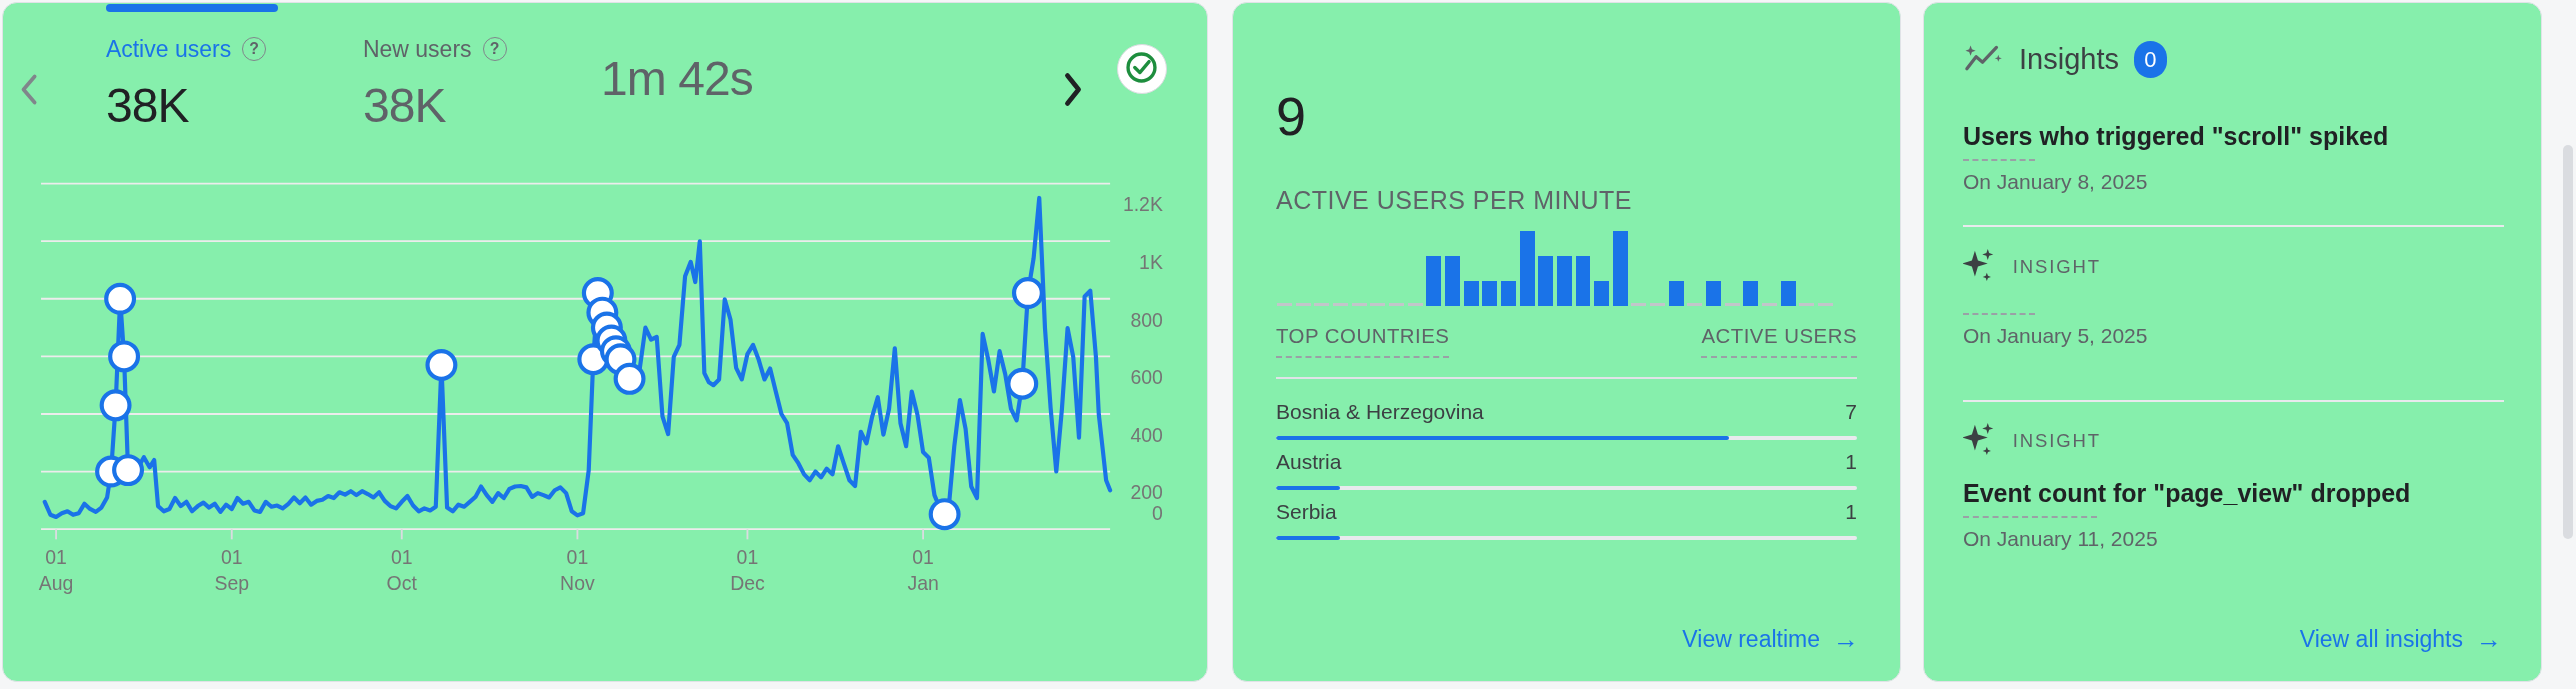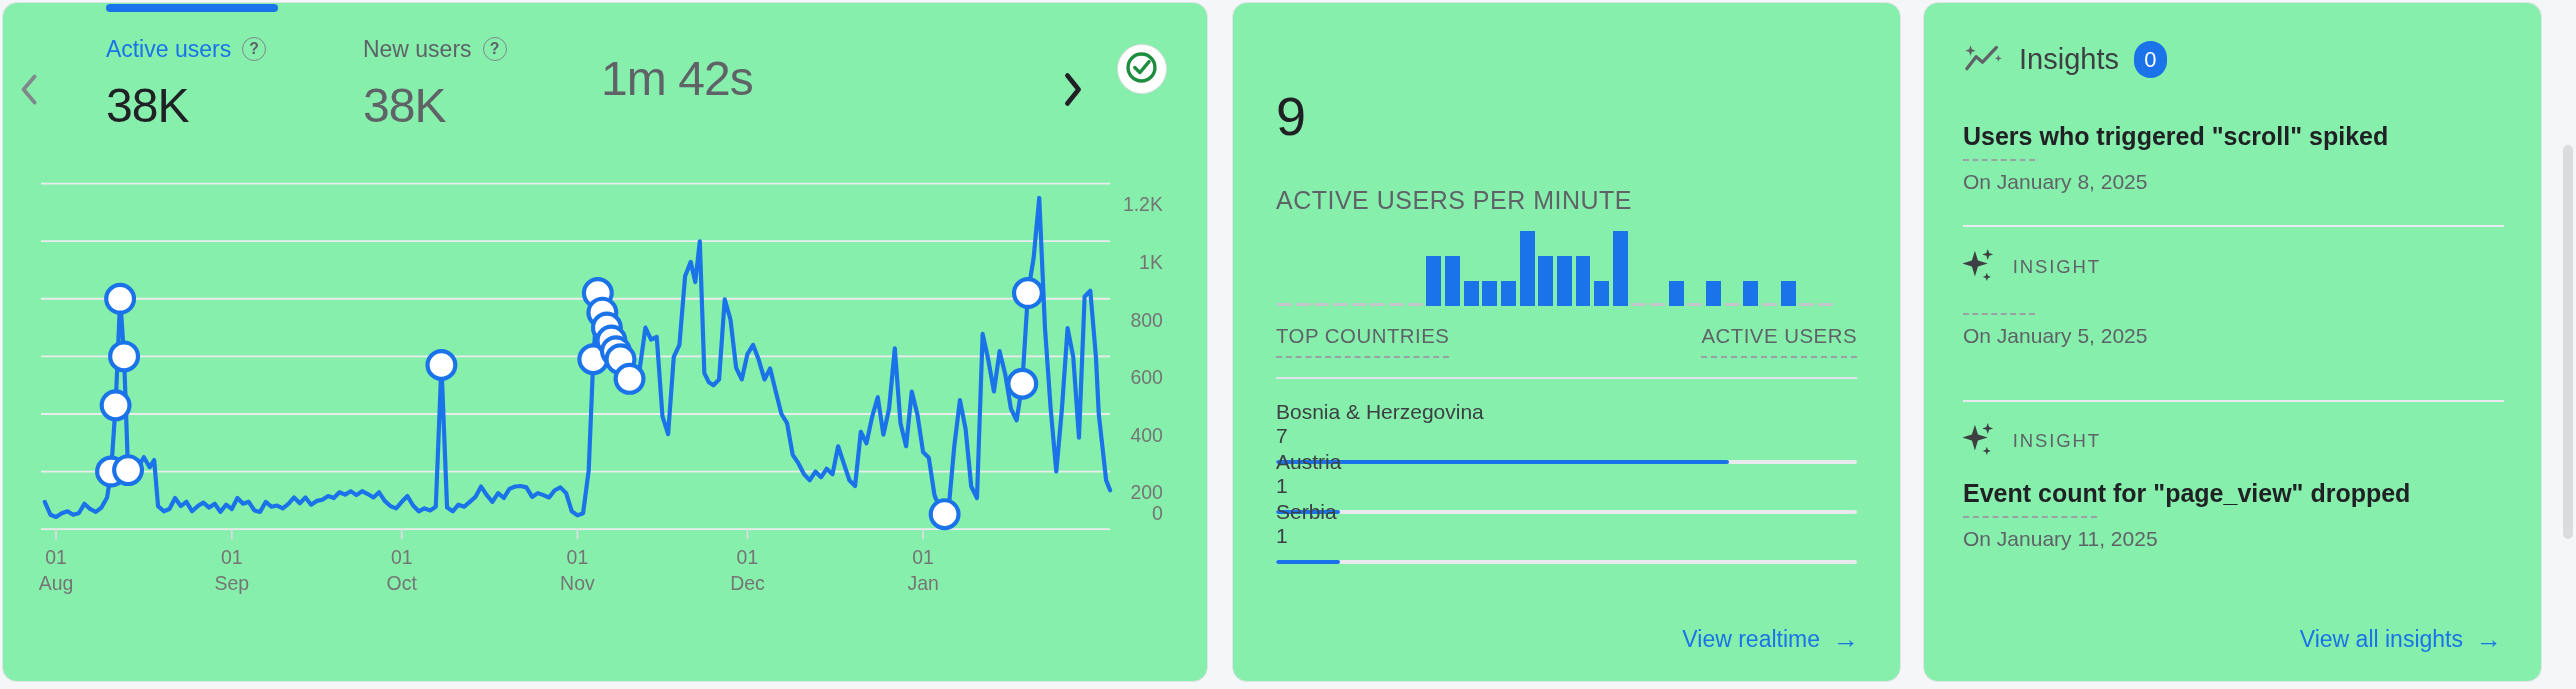--- a/index.html
+++ b/index.html
@@ -48,21 +48,21 @@
   #rt-value { position:absolute; left:43px; top:82px; font-size:54px; color:#202124; }
   #rt-permin-title { top:183px; font-size:25px; color:#5f6368; letter-spacing:0.5px; }
   #minute-bars { position:absolute; left:44px; top:228px; width:556px; height:75px;
                  display:flex; align-items:flex-end; gap:3.7px; }
   #minute-bars > div { flex:1; }
   .mbar  { background:#1a73e8; }
   .mdash { background:#c2c6ca; height:2.8px; }
   #rt-countries-head { top:322px; display:flex; justify-content:space-between; }
   #rt-head-divider { position:absolute; left:43px; right:43px; top:374px; height:1.9px; background:#e0e3e7; }
   .country-row { position:absolute; left:43px; right:43px; }
-  .country-line { display:flex; justify-content:center; font-size:21px; color:#3c4043;flex-direction:column; }
+  .country-line { display:flex; justify-content:space-between; font-size:21px; color:#3c4043; }
   .country-bar-track { margin-top:12px; height:4.6px; background:#e8eaed; border-radius:2.8px; overflow:hidden; }
   .country-bar-fill { height:100%; background:#1a73e8; border-radius:2.8px; }
   .card-link { position:absolute; display:flex; align-items:center; gap:13px;
                font-size:23px; color:#1a73e8; cursor:pointer; }
   #rt-link { right:41px; bottom:28px; }
   .arrow-glyph { font-size:26px; line-height:1; }
 
   
   .ins-pad { position:absolute; left:39px; right:37px; }
   #ins-header { top:37px; display:flex; align-items:center; gap:15px; }

